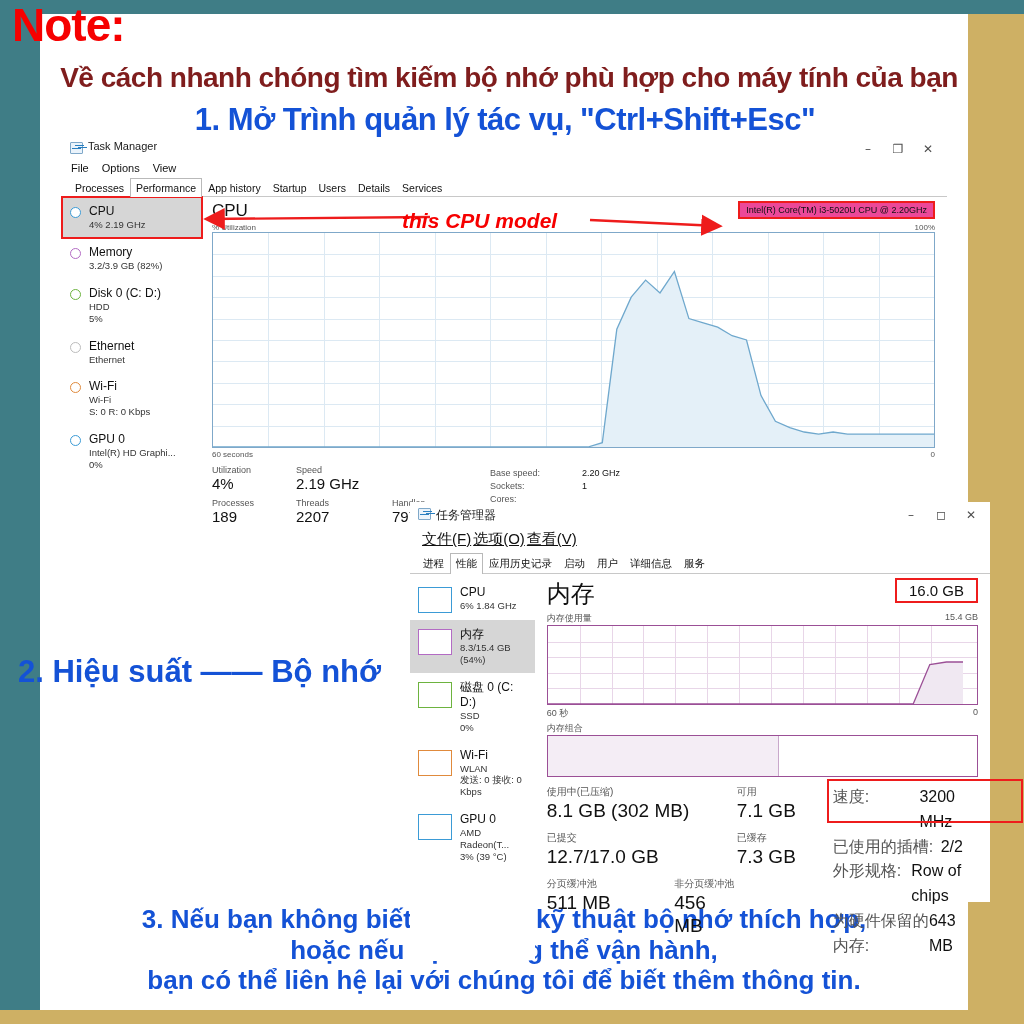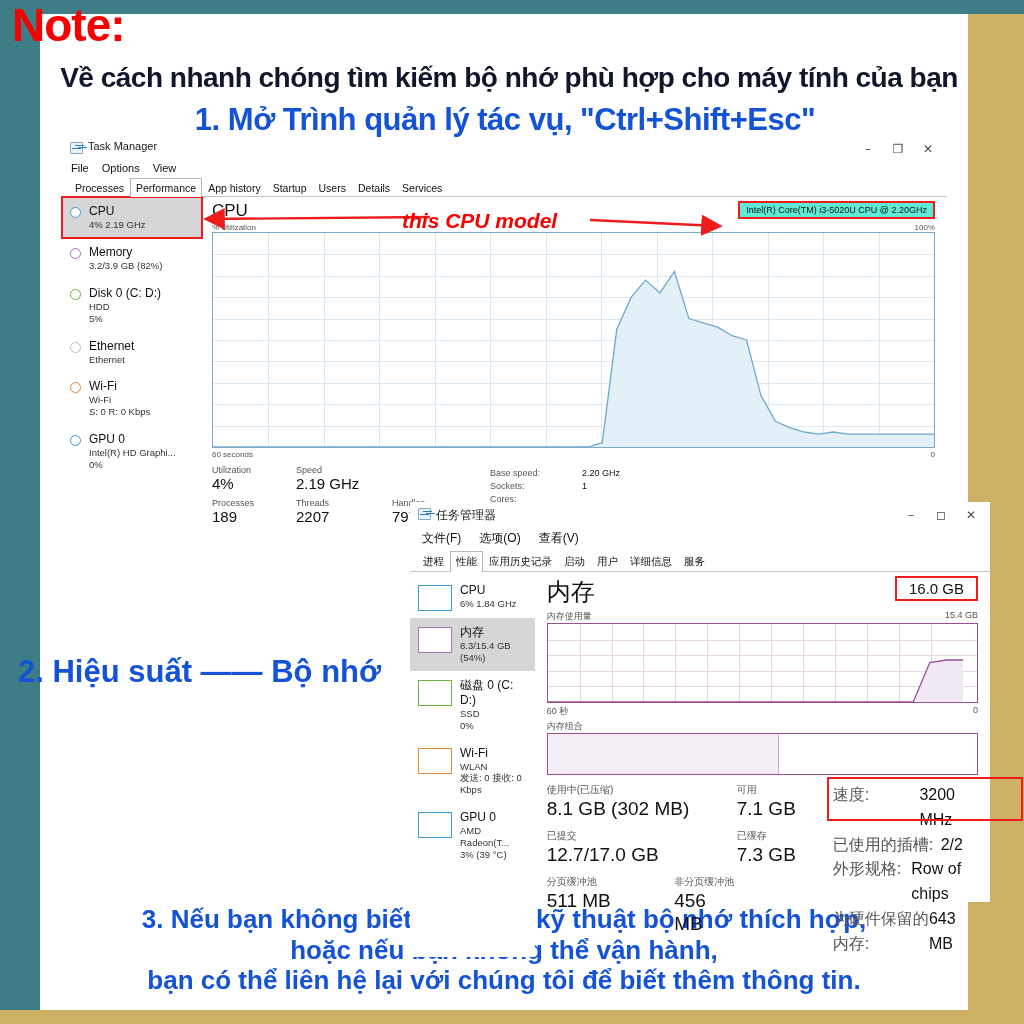--- a/index.html
+++ b/index.html
@@ -22,21 +22,21 @@
   }
 
   
   .note-label {
     position:absolute; left:-28px; top:-12px;
     font-size:46px; font-weight:700; color:#f60000;
     letter-spacing:-1px; line-height:1;
   }
   .red-line {
     position:absolute; left:-26px; top:48px; width:990px;
-    text-align:center; font-size:28px; font-weight:700; color:#0f172a;
+    text-align:center; font-size:28px; font-weight:700; color:#7f1d1d;
     white-space:nowrap; letter-spacing:-.5px;
   }
   .blue-line1 {
     position:absolute; left:20px; top:88px; width:890px;
     text-align:center; font-size:31px; font-weight:700; color:#1452d6;
     white-space:nowrap; letter-spacing:-.5px;
   }
   .blue-line2 {
     position:absolute; left:120px; top:140px; width:640px;
     text-align:center; font-size:31px; font-weight:700; color:#1452d6;
@@ -96,21 +96,21 @@
   .tm-side-txt { line-height:1.25; }
   .tm-side-name { font-size:12px; color:#111; }
   .tm-side-sub  { font-size:9.5px; color:#333; }
 
   
   .tm-main { flex:1; padding:4px 12px 0 10px; position:relative; }
   .panel-title { font-size:17px; color:#111; font-weight:400; }
   .panel-head { display:flex; justify-content:space-between; align-items:flex-start; }
   .cpu-model-box {
     border:2px solid #ee1c1c; padding:2px 6px; font-size:9px; color:#111;
-    white-space:nowrap; background:#5eead4;
+    white-space:nowrap; background:#ec4899;
   }
   .axis-row { display:flex; justify-content:space-between; font-size:8px; color:#555; margin-top:2px;}
   .graph {
     border:1px solid #7fa8c9; position:relative; background:#fff; overflow:hidden;
   }
   .graph.mem { border-color:#9b4f96; }
   .grid-v, .grid-h { position:absolute; }
   .grid-v { top:0; bottom:0; width:1px; background:#dce9f3; }
   .grid-h { left:0; right:0; height:1px; background:#dce9f3; }
   .graph.mem .grid-v, .graph.mem .grid-h { background:#e8d6e8; }
@@ -354,21 +354,21 @@
     <div class="tm-titlebar" style="height:26px;">
       <span class="tm-titleicon" style="top:6px;"></span>
       <span class="tm-title" style="top:5px; font-size:12px;">任务管理器</span>
       <span class="tm-winbtns">
         <span class="tm-winbtn" style="height:26px;">–</span>
         <span class="tm-winbtn" style="height:26px;">◻</span>
         <span class="tm-winbtn" style="height:26px;">✕</span>
       </span>
     </div>
 
-    <div class="tm-menubar" id="menu-zh" style="font-size:12px; gap:18px; padding-left:12px;">
+    <div class="tm-menubar" id="menu-zh" style="font-size:15px; gap:2px; padding-left:12px;text-decoration:underline;">
         <span class="tm-menuitem">文件(F)</span>
         <span class="tm-menuitem">选项(O)</span>
         <span class="tm-menuitem">查看(V)</span>
       </div>
     <div class="tm-tabs" id="tabs-zh">
         <div class="tm-tab">进程</div>
         <div class="tm-tab active">性能</div>
         <div class="tm-tab">应用历史记录</div>
         <div class="tm-tab">启动</div>
         <div class="tm-tab">用户</div>

